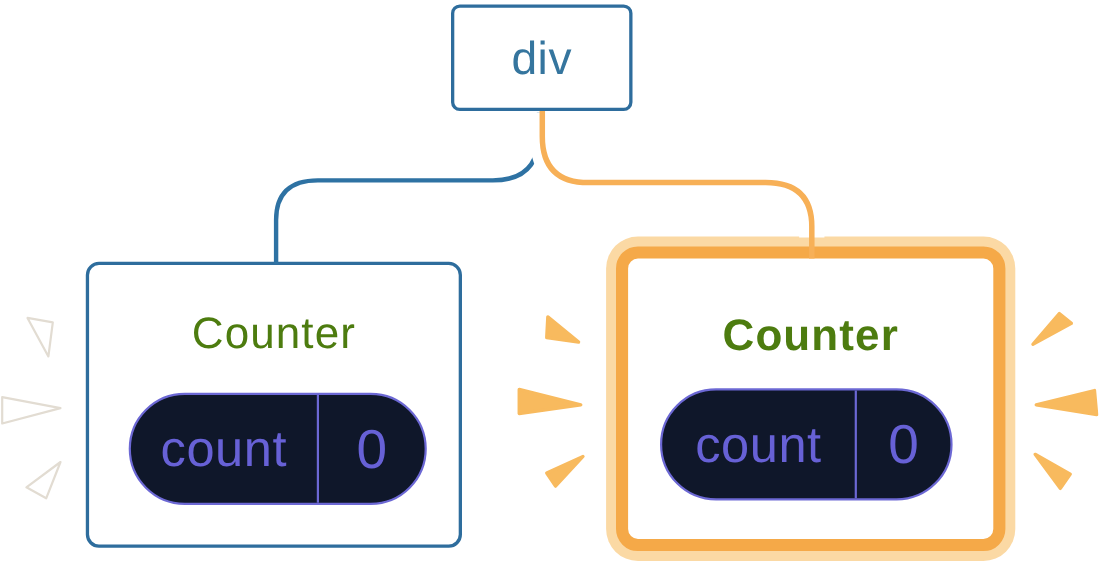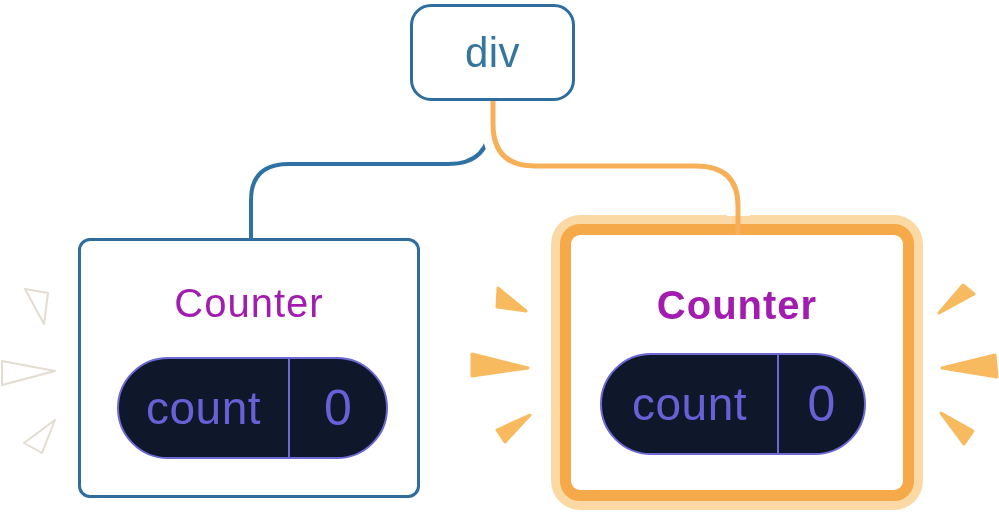--- a/index.html
+++ b/index.html
@@ -13,21 +13,21 @@
   }
 
   
   .node-root {
     position: absolute;
     left: 410px; top: 4px;
     width: 165px; height: 97px;
     box-sizing: border-box;
     background: #ffffff;
     border: 3px solid #2E6D9D;
-    border-radius: 21px;
+    border-radius: 8px;
     display: flex; align-items: center; justify-content: center;
     z-index: 2;
   }
   .node-root .root-label {
     color: #35759E;
     font-size: 42px;
     line-height: 1;
     letter-spacing: 0.5px;
   }
 
@@ -48,21 +48,21 @@
     left: 560px; top: 224px;
     width: 354px; height: 277px;
     border: 11px solid #F5A948;
     border-radius: 20px;
     box-shadow: 0 0 0 9px #FBD9A4;
   }
   .card-title {
     position: absolute;
     left: 0; right: 0;
     text-align: center;
-    color: #a21caf;
+    color: #4d7c0f;
     font-size: 40px;
     line-height: 44px;
     letter-spacing: 1px;
   }
   .card--left .card-title { top: 40px; }
   .card--right .card-title { top: 48px; font-weight: 700; }
 
   
   .pill {
     position: absolute;

